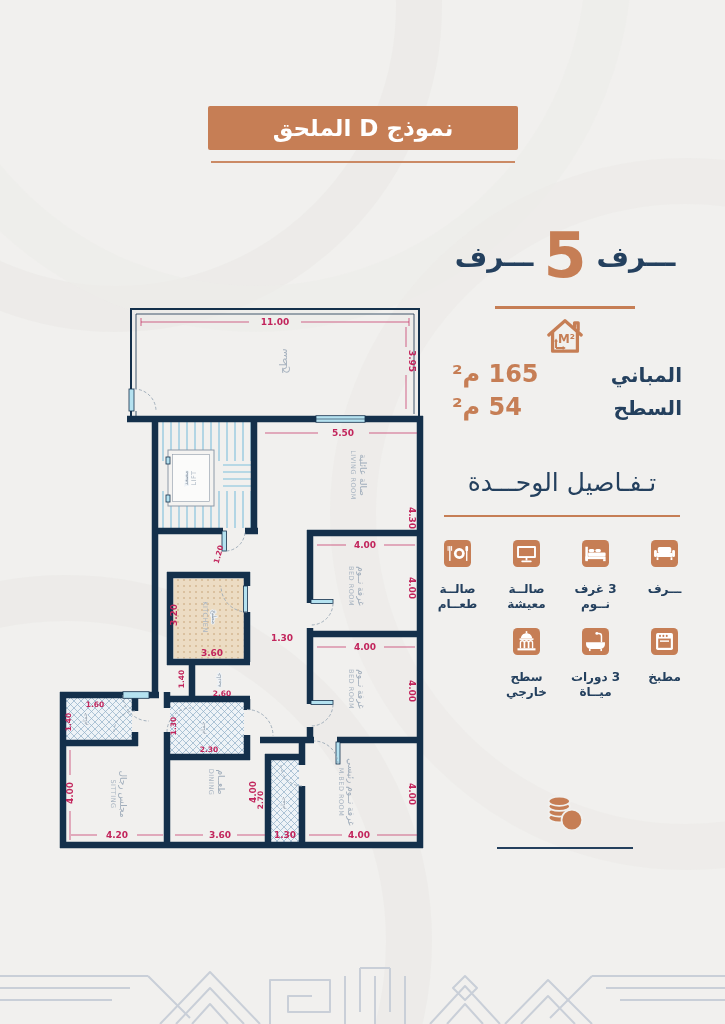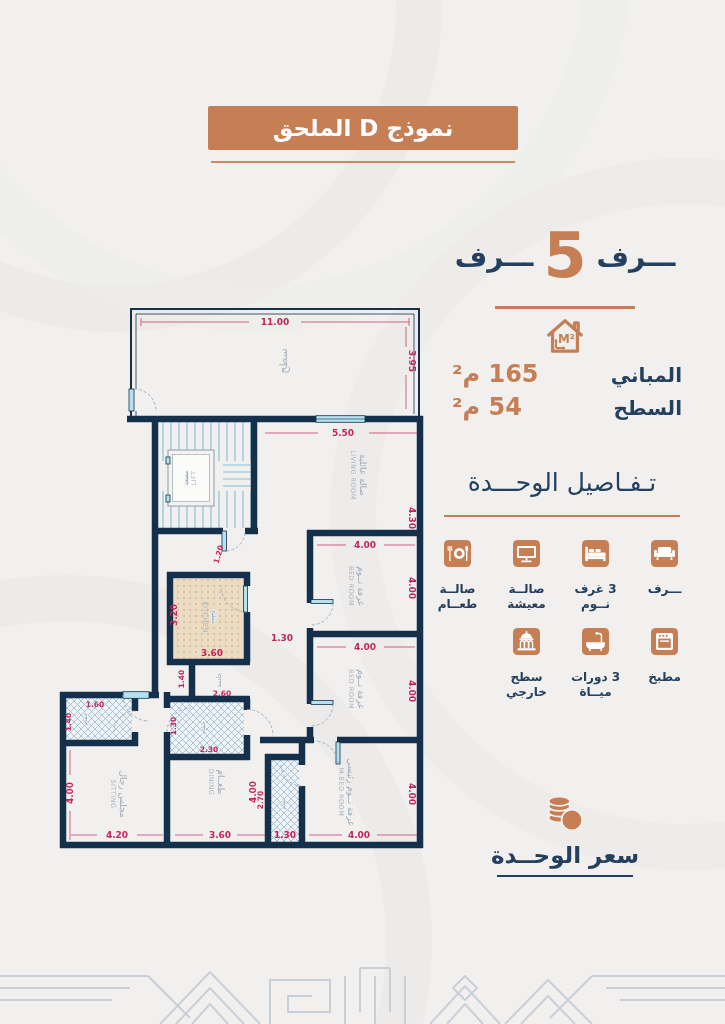--- a/index.html
+++ b/index.html
@@ -225,21 +225,20 @@
 <div class="abs price z">
   <svg width="46" height="44" viewBox="0 0 24 23">
     <g fill="#c67e55" stroke="#f1f0ee" stroke-width="0.9">
       <ellipse cx="9" cy="13.5" rx="5.6" ry="2.4"></ellipse>
       <ellipse cx="9" cy="10.5" rx="5.6" ry="2.4"></ellipse>
       <ellipse cx="9" cy="7.5" rx="5.6" ry="2.4"></ellipse>
       <ellipse cx="9" cy="4.8" rx="5.6" ry="2.4"></ellipse>
       <circle cx="15.6" cy="14.6" r="5.4"></circle>
     </g>
   </svg>
-  <div class="price-title">سعر الوحــدة</div>
   <div class="price-line"></div>
 </div>
 
 <svg id="plan" class="abs z" width="415" height="565" viewBox="0 0 415 565">
   <defs>
     <pattern id="hatch" width="7" height="7" patternUnits="userSpaceOnUse">
       <rect width="7" height="7" fill="#eef3f7"></rect>
       <path d="M0 0L7 7M7 0L0 7" stroke="#8fafc5" stroke-width="0.7"></path>
     </pattern>
     <pattern id="dots" width="6" height="6" patternUnits="userSpaceOnUse">

